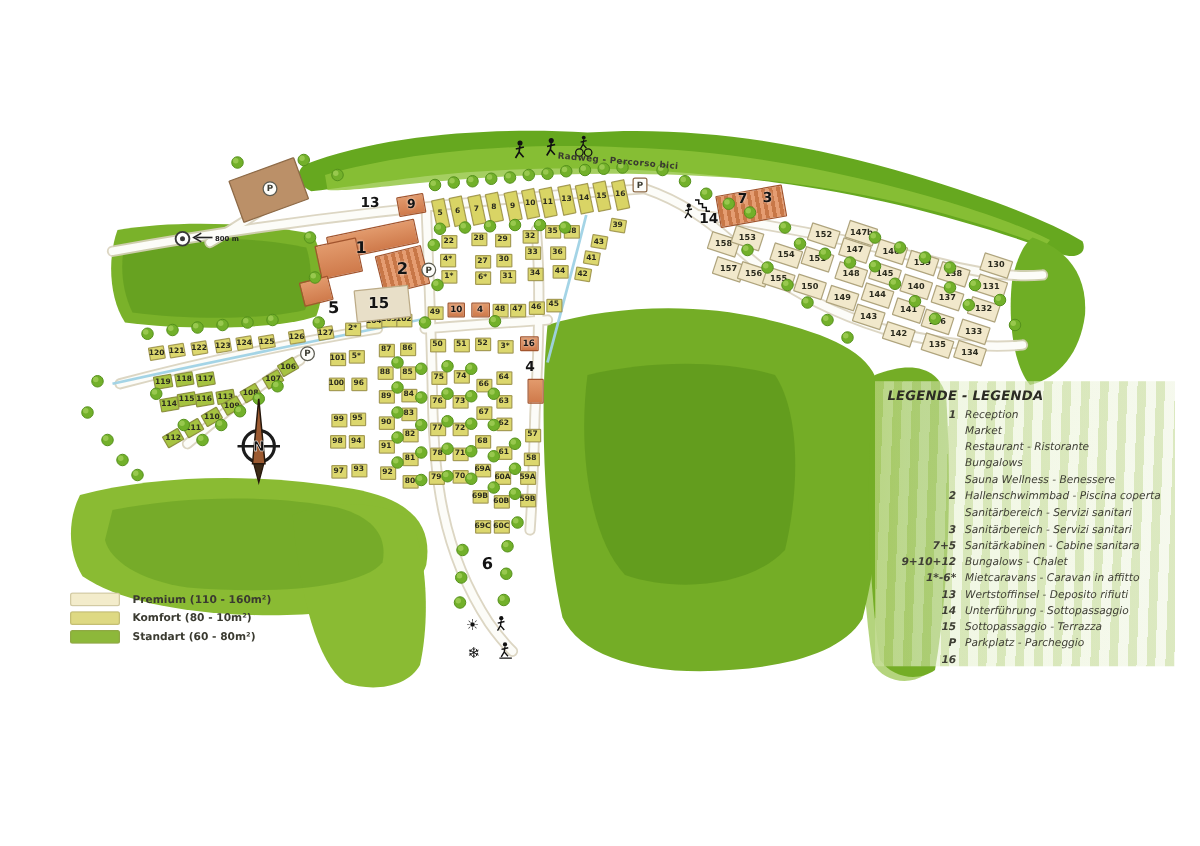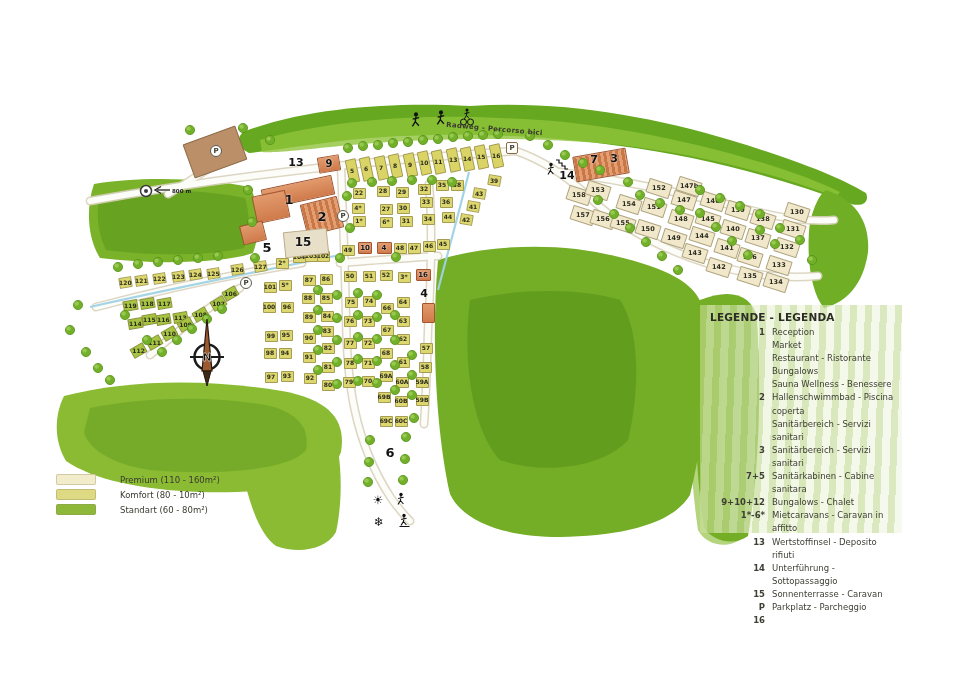--- a/index.html
+++ b/index.html
@@ -29,36 +29,36 @@
           text-shadow:0 0 2px rgba(255,255,255,.9);line-height:1;}
   .pmark{position:absolute;transform:translate(-50%,-50%);width:12px;height:12px;border-radius:50%;
          background:#fdfdfa;border:1.5px solid #5c5c52;display:flex;align-items:center;justify-content:center;
          font-size:7px;font-weight:bold;color:#3c3c32;box-sizing:border-box;}
   .pmark.square{border-radius:2px;border-color:#8d6a47;}
 
   .bike-label{position:absolute;left:446px;top:125px;transform:rotate(5deg);
               font-size:7px;font-weight:bold;color:#3a3a30;letter-spacing:.3px;white-space:nowrap;}
 
   
-  .legend-panel{position:absolute;left:700px;top:305px;width:202px;height:228px;box-sizing:border-box;
+  .legend-panel{position:absolute;left:700px;top:305px;width:240px;height:228px;box-sizing:border-box;
       padding:6px 8px 7px 10px;
       background:
         repeating-linear-gradient(92deg, rgba(164,198,98,.30) 0 7px, rgba(255,255,255,.20) 7px 15px),
-        linear-gradient(90deg, rgba(178,209,116,.85), rgba(222,236,190,.55) 38px, rgba(236,243,219,.6));}
+        linear-gradient(90deg, rgba(178,209,116,.85), rgba(222,236,190,.55) 38px, rgba(236,243,219,.6)); font-style: italic;}
   .lp-title{font-size:10.5px;font-weight:bold;color:#2c2c24;margin-bottom:3px;letter-spacing:.2px;}
   .lp-row{display:flex;font-size:8.5px;line-height:13.1px;color:#3f3f35;}
   .lp-key{width:55px;text-align:right;font-weight:bold;flex:none;}
   .lp-lines{margin-left:7px;}
 
   
   .cat-legend{position:absolute;left:56px;top:472px;}
   .cat-row{display:flex;align-items:center;height:15px;}
   .cat-swatch{width:40px;height:11px;border-radius:2px;border:1px solid rgba(150,140,90,.35);
               box-sizing:border-box;flex:none;}
-  .cat-label{margin-left:24px;font-size:8.5px;font-weight:normal;color:#3a3a30;white-space:nowrap;}
+  .cat-label{margin-left:10px;font-size:8.5px;font-weight:bold;color:#3a3a30;white-space:nowrap;}
 </style>
 </head>
 <body>
 
 <div class="stage">
 
   <svg class="layer" viewBox="0 0 960 677">
 
     <path d="M692,302 C720,294 742,300 746,322 C752,400 748,480 740,540 C726,549 706,545 698,530 C688,462 686,372 692,302 Z" fill="#a7cc66" opacity="0.85"></path>
 
@@ -803,21 +803,21 @@
         </div>
         <div class="lp-row">
           <div class="lp-key">14</div>
           <div class="lp-lines">
             <div class="lp-line">Unterführung - Sottopassaggio</div>
           </div>
         </div>
         <div class="lp-row">
           <div class="lp-key">15</div>
           <div class="lp-lines">
-            <div class="lp-line">Sonnenterrasse - Caravan</div>
+            <div class="lp-line">Sottopassaggio - Terrazza</div>
           </div>
         </div>
         <div class="lp-row">
           <div class="lp-key">P</div>
           <div class="lp-lines">
             <div class="lp-line">Parkplatz - Parcheggio</div>
           </div>
         </div>
         <div class="lp-row">
           <div class="lp-key">16</div>

